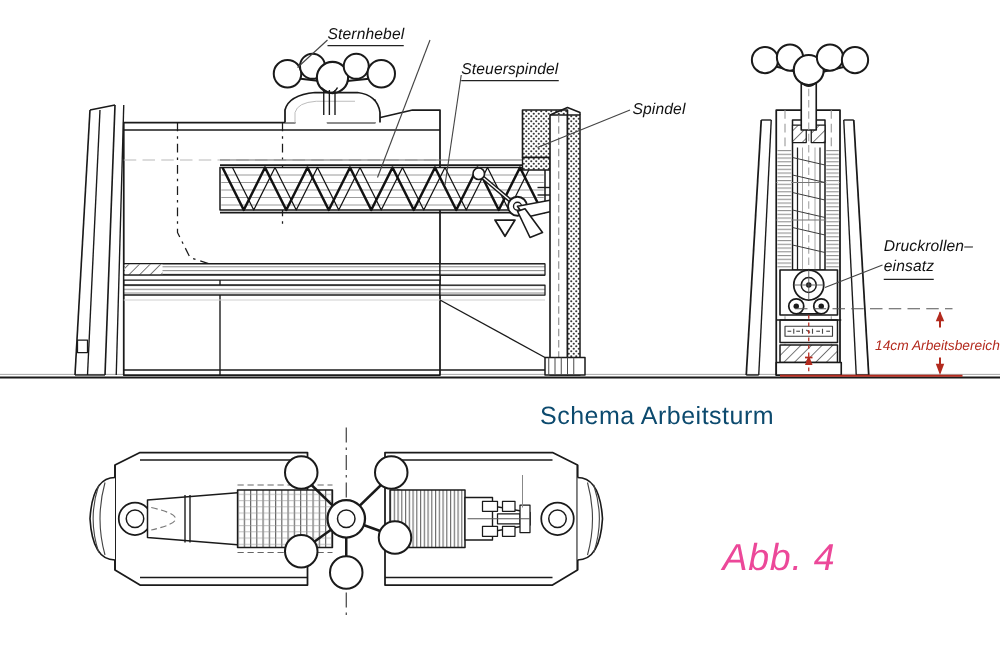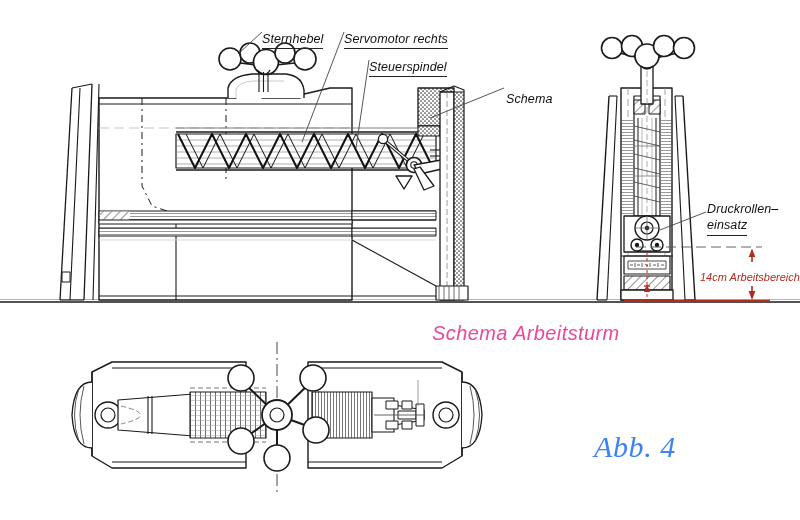--- a/index.html
+++ b/index.html
@@ -14,32 +14,31 @@
 
   .lbl{
     position:absolute;
     font-family:"Liberation Sans","DejaVu Sans",sans-serif;
     font-style:italic;
     font-size:12.5px;
     color:#111;
     white-space:nowrap;
     line-height:1.18;
     letter-spacing:.1px;
-    margin-top:12px;
   }
   .lbl.u{border-bottom:1px solid #222;padding-bottom:1px;}
   .lbl-2l{line-height:1.25;}
 
   #cap-schema{
     position:absolute;left:432px;top:322px;
-    font-size:20px;font-style:italic;color:#ec4899;letter-spacing:.4px;
+    font-size:20px;color:#0c4a6e;letter-spacing:.4px;
   }
   #cap-abb{
-    position:absolute;left:594px;top:430px;
-    font-size:30px;font-style:italic;color:#3b82f6;letter-spacing:.6px;font-family:Liberation Serif, serif;
+    position:absolute;left:578px;top:430px;
+    font-size:30px;font-style:italic;color:#ec4899;letter-spacing:.6px;
   }
   #red-note{
     position:absolute;left:700px;top:271px;
     font-size:11px;font-style:italic;color:#b32a1e;white-space:nowrap;
   }
 </style>
 </head>
 <body>
 
 <div id="stage">
@@ -411,25 +410,24 @@
         <circle cx="277" cy="458" r="13" fill="#ffffff" stroke-width="1.6"></circle>
         <circle cx="277" cy="415" r="15" fill="#ffffff" stroke-width="1.8"></circle>
         <circle cx="277" cy="415" r="7" fill="#ffffff" stroke-width="1.2"></circle>
       </g>
     </g>
   </g>
 </svg>
 
 <div class="lbl u" style="left:262px;top:20px;">Sternhebel</div>
 
-<div class="lbl u" style="left:344px;top:20px;">Servomotor rechts</div>
 
 <div class="lbl u" style="left:369px;top:48px;">Steuerspindel</div>
 
-<div class="lbl" style="left:506px;top:80px;">Schema</div>
+<div class="lbl" style="left:506px;top:80px;">Spindel</div>
 
 <div class="lbl lbl-2l" style="left:707px;top:190px;">Druckrollen–</div>
 
 <div class="lbl u lbl-2l" style="left:707px;top:206px;text-align:center;">einsatz</div>
 
 <div id="red-note">14cm Arbeitsbereich</div>
 
 <div id="cap-schema">Schema Arbeitsturm</div>
 
 <div id="cap-abb">Abb. 4</div>

